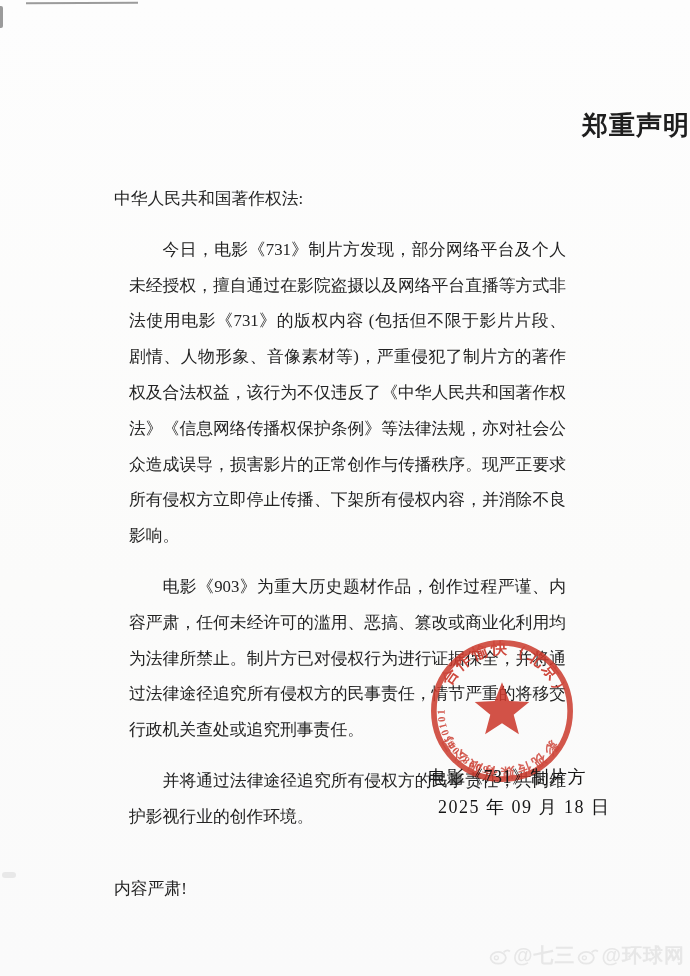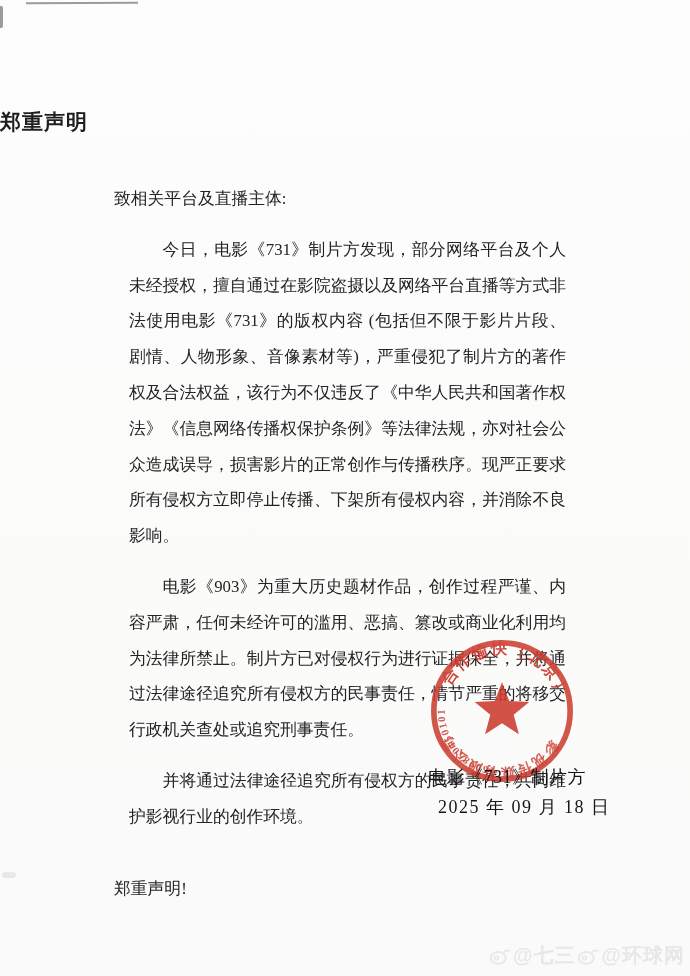--- a/index.html
+++ b/index.html
@@ -21,21 +21,21 @@
   .artifact-leftmark{
     position:absolute;left:0;top:6px;width:3px;height:22px;
     background:#3a3a3a;opacity:.5;border-radius:0 2px 2px 0;
   }
   .artifact-smudge{
     position:absolute;left:2px;top:872px;width:14px;height:6px;
     background:#dcdcdc;opacity:.6;border-radius:3px;
   }
   .doc-title{
     position:absolute;top:108px;left:0;width:690px;
-    text-align:left;font-size:21px;font-weight:600;
+    text-align:right;font-size:26px;font-weight:600;
     letter-spacing:1px;color:#1e1e1e;
   }
   .content{
     position:absolute;left:114px;top:181px;width:467px;
     font-size:16.8px;line-height:35.8px;
     text-align:justify;color:#232323;
   }
   .salutation{margin:0 0 3px 0;}
   .content p{margin:15px;text-indent:2em;}
   .closing{margin-top:36px;text-indent:0;}
@@ -65,25 +65,25 @@
 
 <div class="page">
 
   <div class="artifact-topline"></div>
   <div class="artifact-leftmark"></div>
   <div class="artifact-smudge"></div>
 
   <div class="doc-title">郑重声明</div>
 
   <div class="content">
-    <div class="salutation">致相关平台及直播主体:</div>
+    <div class="salutation">中华人民共和国著作权法:</div>
     <p>今日，电影《731》制片方发现，部分网络平台及个人未经授权，擅自通过在影院盗摄以及网络平台直播等方式非法使用电影《731》的版权内容 (包括但不限于影片片段、剧情、人物形象、音像素材等)，严重侵犯了制片方的著作权及合法权益，该行为不仅违反了《中华人民共和国著作权法》《信息网络传播权保护条例》等法律法规，亦对社会公众造成误导，损害影片的正常创作与传播秩序。现严正要求所有侵权方立即停止传播、下架所有侵权内容，并消除不良影响。</p>
     <p>电影《903》为重大历史题材作品，创作过程严谨、内容严肃，任何未经许可的滥用、恶搞、篡改或商业化利用均为法律所禁止。制片方已对侵权行为进行证据保全，并将通过法律途径追究所有侵权方的民事责任，情节严重的将移交行政机关查处或追究刑事责任。</p>
     <p>并将通过法律途径追究所有侵权方的民事责任，共同维护影视行业的创作环境。</p>
-    <div class="closing">郑重声明!</div>
+    <div class="closing">内容严肃!</div>
   </div>
 
   <svg class="seal" viewBox="0 0 160 160" xmlns="http://www.w3.org/2000/svg" xmlns:xlink="http://www.w3.org/1999/xlink">
     <defs>
       <path id="sealTextCircle" d="M 24,80 A 56,56 0 1 1 136,80 A 56,56 0 1 1 24,80" fill="none"></path>
     </defs>
     <circle cx="80" cy="80" r="66.5" fill="none" stroke="#cb392d" stroke-width="5.5" opacity="0.92"></circle>
     <polygon fill="#cb392d" opacity="0.95" points="80,52 87.1,70.3 106.6,71.3 91.4,83.7 96.5,102.7 80,92 63.5,102.7 68.6,83.7 53.4,71.3 72.9,70.3"></polygon>
     <text font-size="15.5" font-weight="600" fill="#cb392d" letter-spacing="2">
       <textPath href="#sealTextCircle" xlink:href="#sealTextCircle" startOffset="27%" text-anchor="middle">合作愉快（北京）</textPath>

